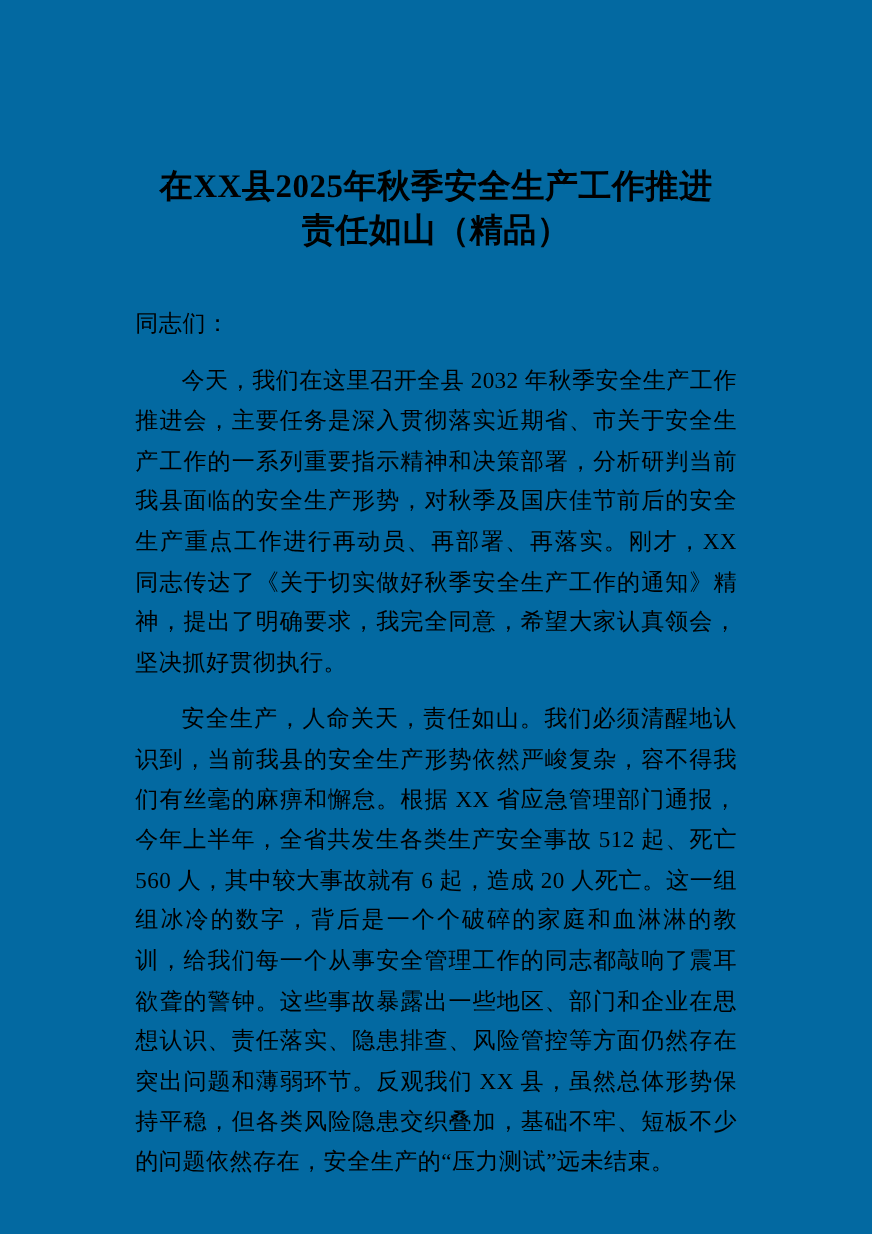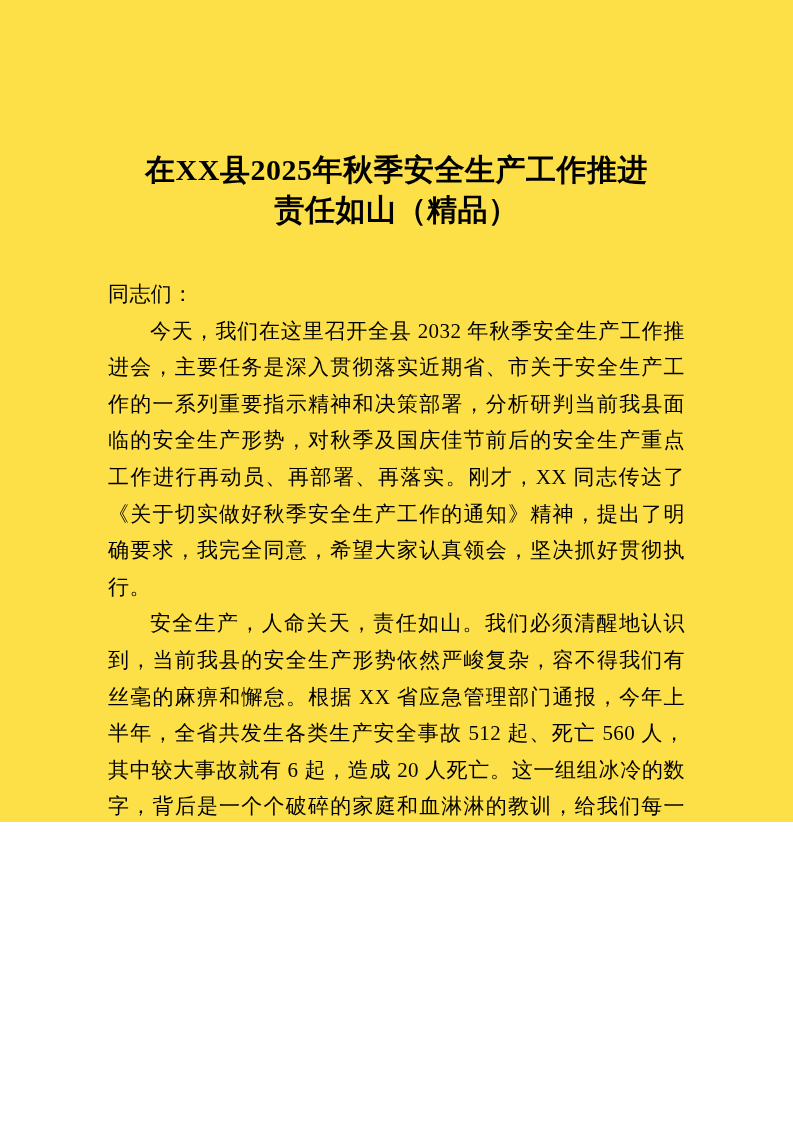--- a/index.html
+++ b/index.html
@@ -3,23 +3,23 @@
 <meta charset="utf-8">
 <style>
   html, body {
     margin: 0;
     padding: 0;
     background: #ffffff;
   }
   .page {
     position: relative;
     width: 793px;
-    height: 822px;
+    height: 1122px;
     margin: 0 auto;
-    background: #fde047;
+    background: #0369a1;
     box-sizing: border-box;
     padding: 150px 108px 40px 108px;
     overflow: hidden;
     color: #000000;
     font-family: "Liberation Serif", "DejaVu Serif", serif;
   }
   .doc-title {
     margin: 0;
     text-align: center;
     font-size: 30px;
@@ -32,21 +32,21 @@
   .doc-body {
     margin-top: 46px;
     font-size: 21px;
     line-height: 36.6px;
     letter-spacing: 0.4px;
     text-align: justify;
     text-justify: inter-ideograph;
     color: #000000;
   }
   .doc-body p {
-    margin: 0;
+    margin: 15px;
     padding: 0;
   }
   .doc-body p.indent {
     text-indent: 2em;
   }
 </style>
 </head>
 <body>
 
 <div class="page">

